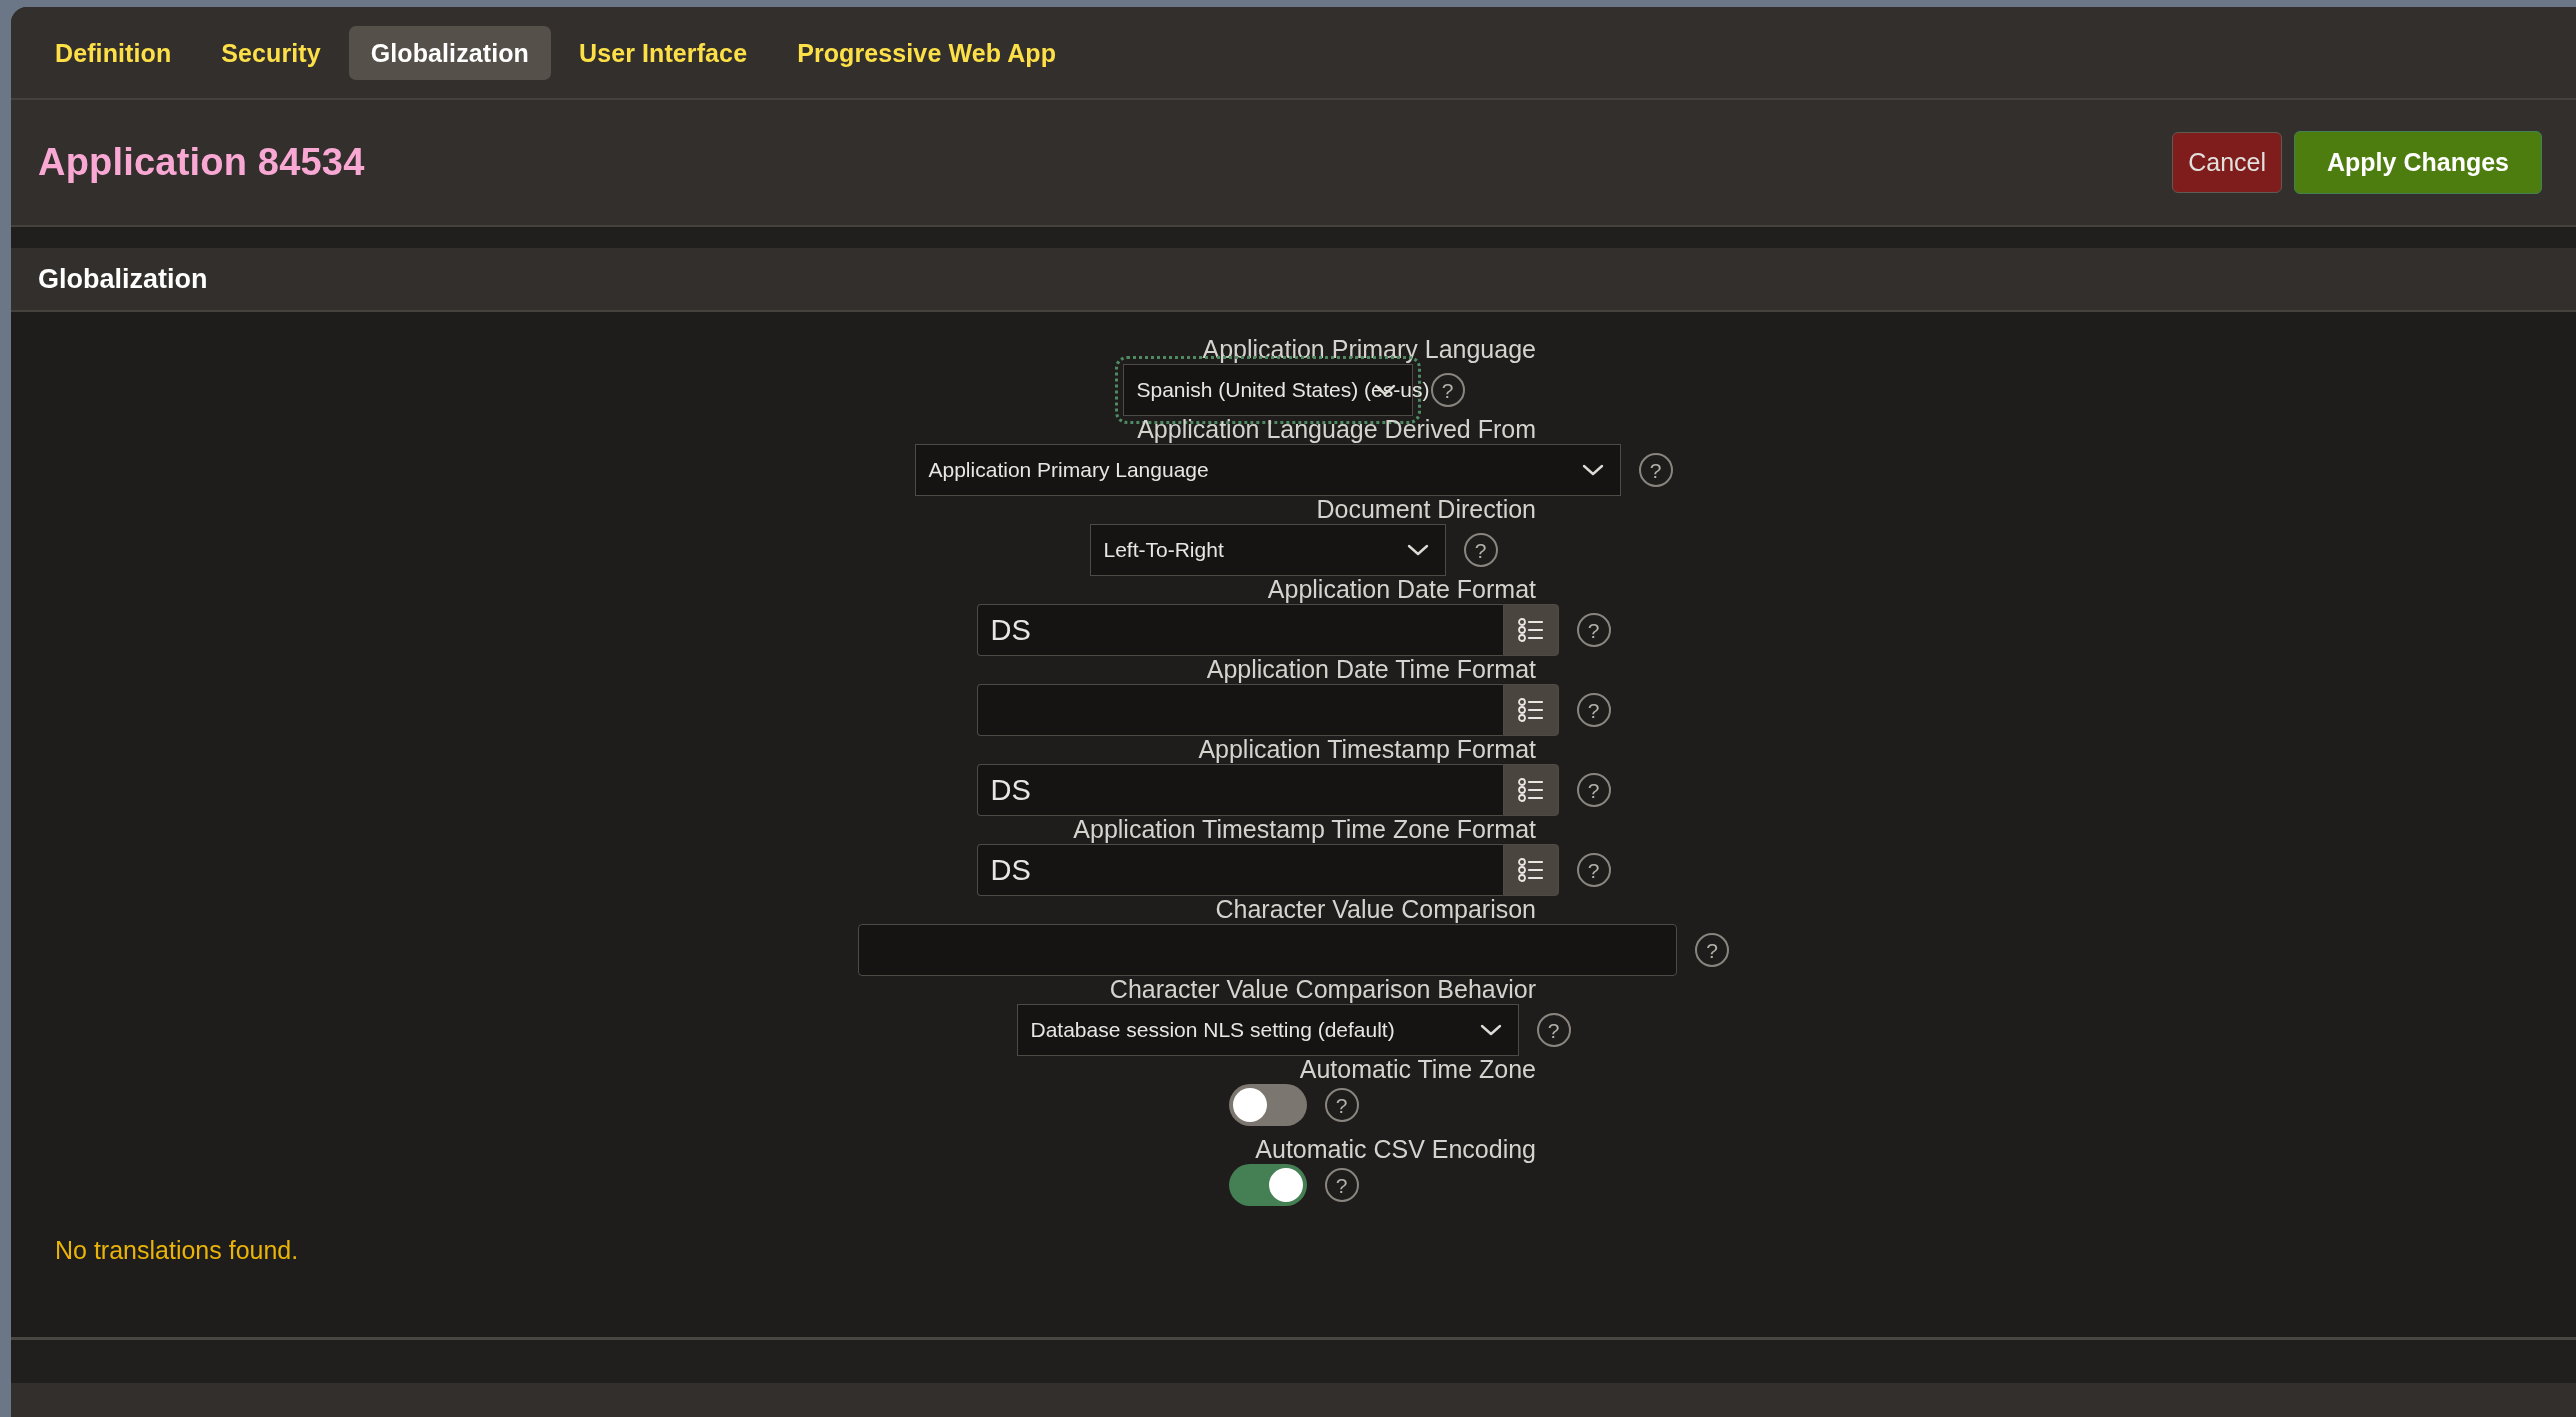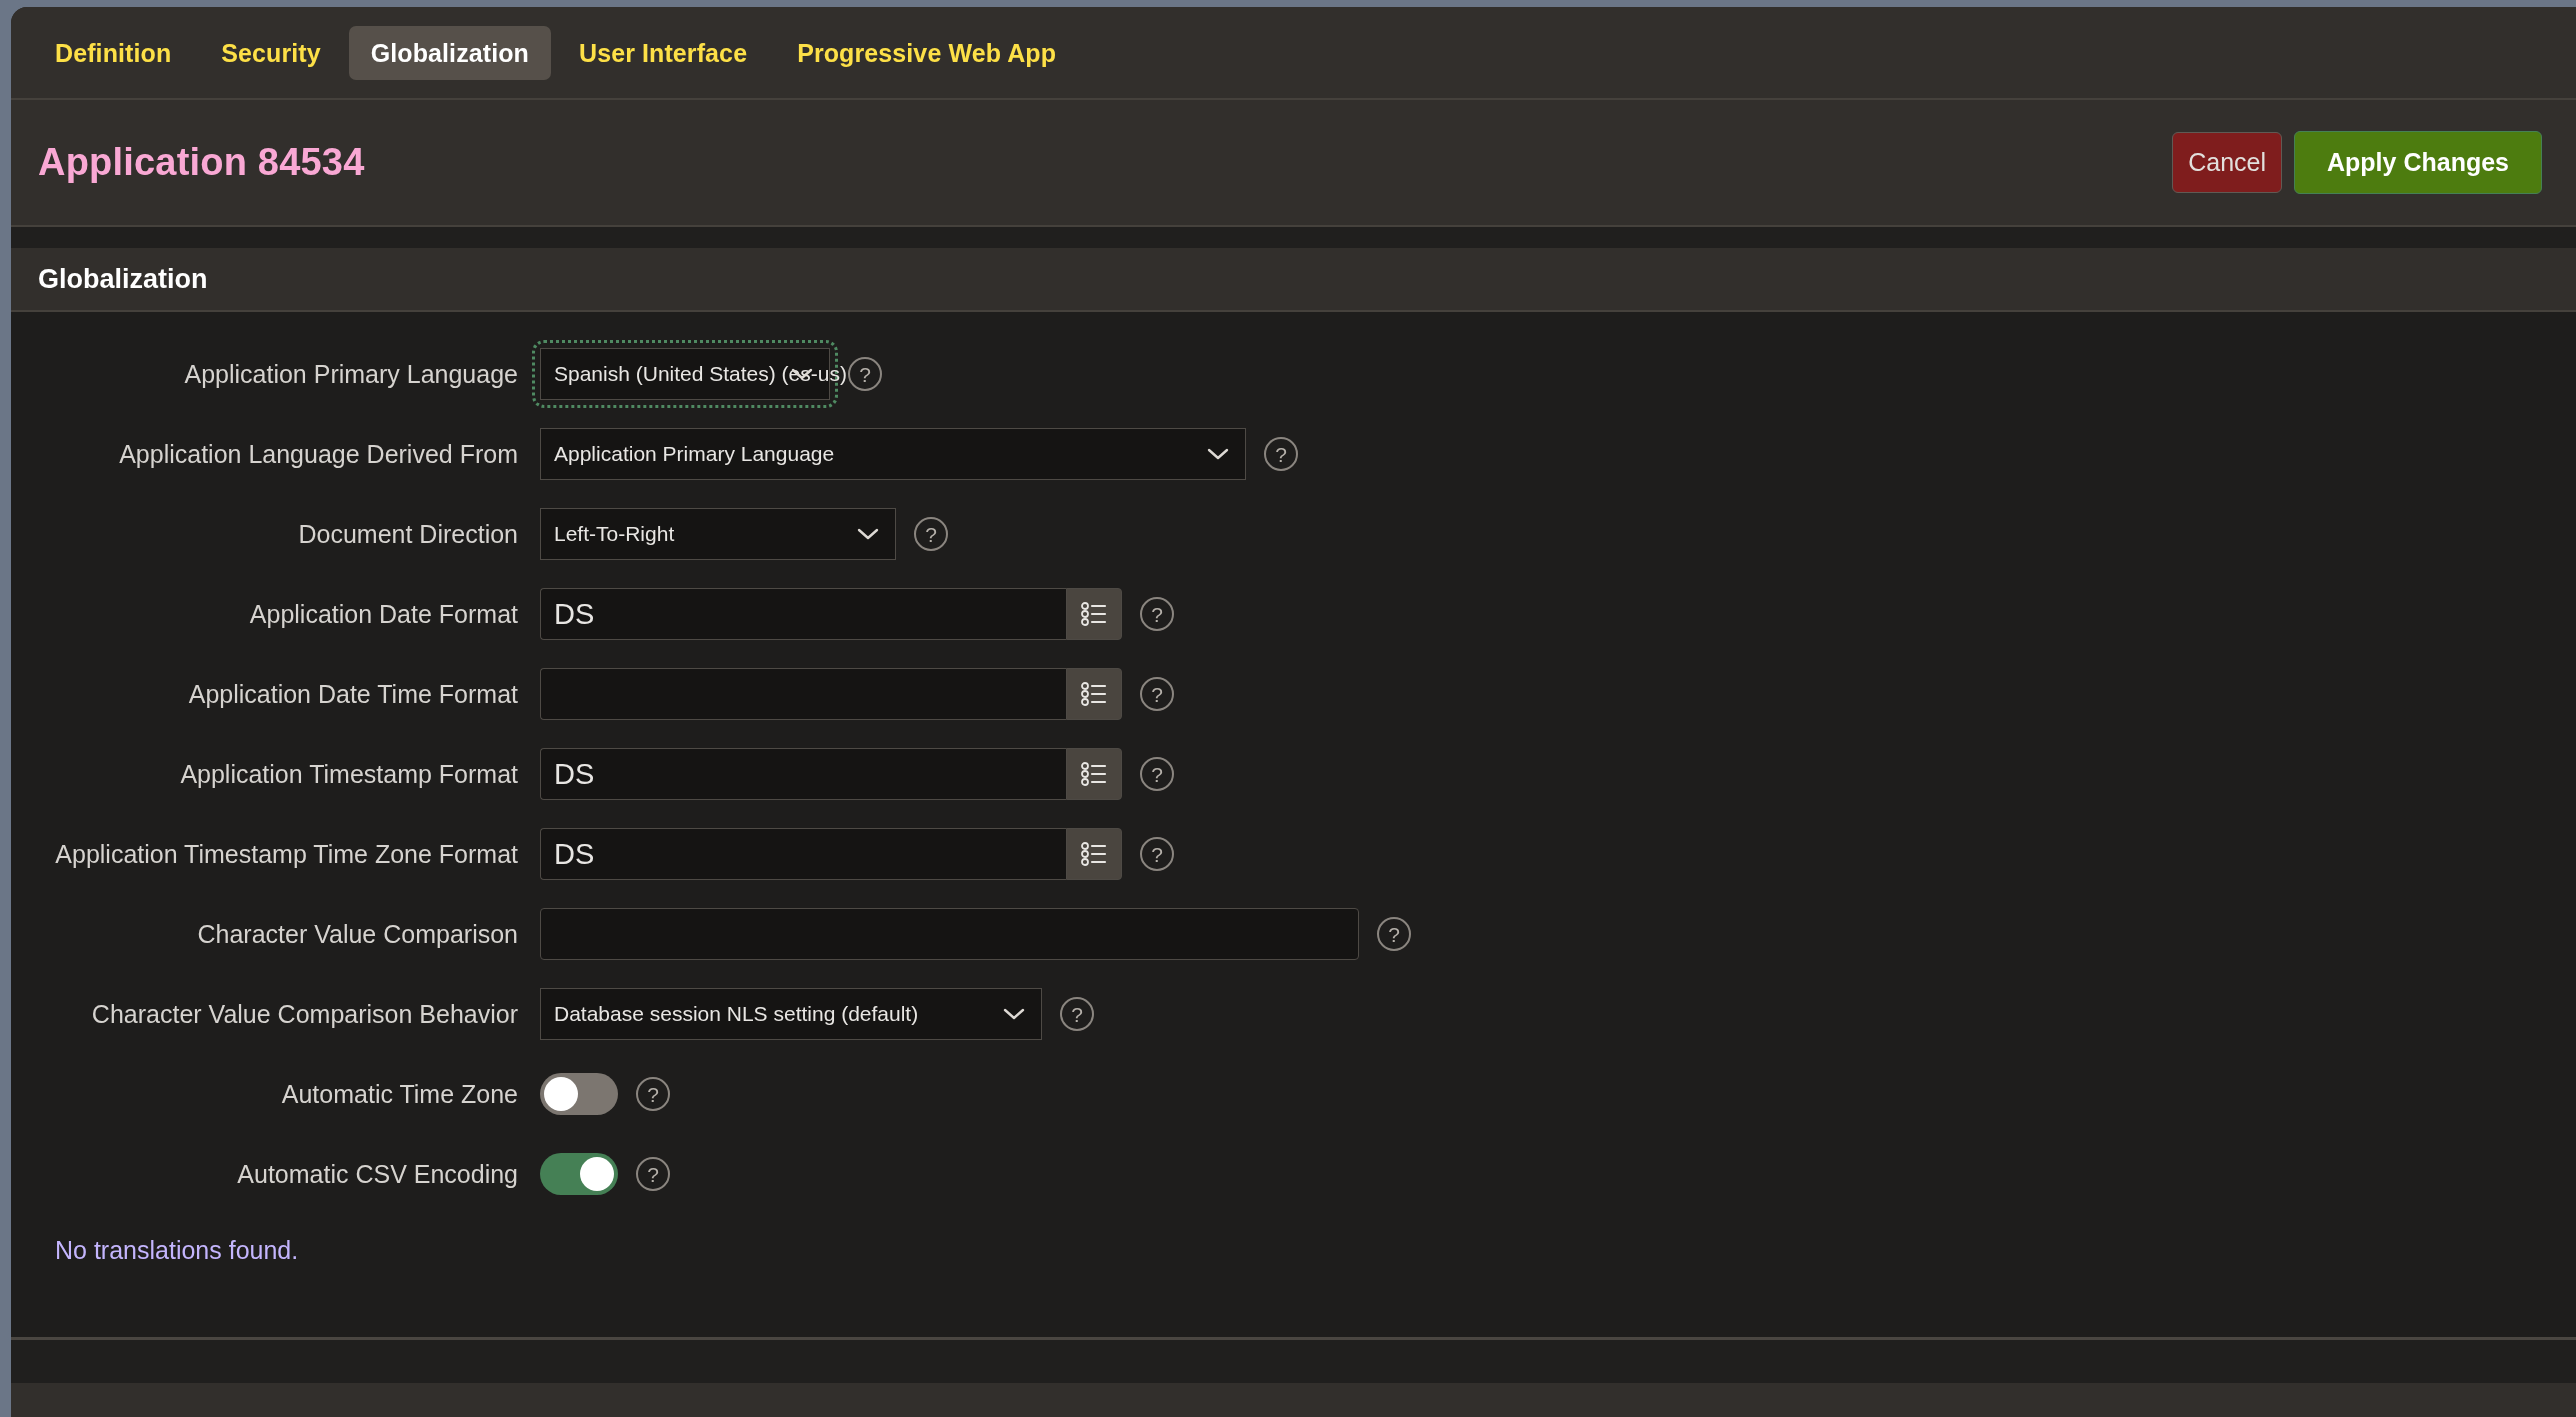--- a/index.html
+++ b/index.html
@@ -122,20 +122,21 @@
     background: #1e1d1c;
     height: 1025px;
     padding-top: 22px;
     position: relative;
   }
 
   .form-row {
     display: flex;
     align-items: center;
     height: 80px;
+    flex-direction: column;
   }
   .field-label {
     width: 529px;
     text-align: right;
     padding-right: 22px;
     font-size: 25px;
     color: #d6d3cf;
     white-space: nowrap;
     line-height: 1.2;
   }
@@ -242,21 +243,21 @@
     border-radius: 50%;
     background: #ffffff;
   }
   .toggle.off { background: #7c7670; }
   .toggle.off .knob { left: 4px; }
   .toggle.on { background: #458055; }
   .toggle.on .knob { left: 40px; }
 
   #translations-note {
     font-size: 25px;
-    color: #c4b5fd;
+    color: #eab308;
     padding-left: 44px;
     padding-top: 22px;
   }
 
   
   #content-divider { height: 3px; background: #4a4641; }
   #footer-strip { height: 43px; background: #201f1e; }
   #page-footer { height: 100%; background: #322f2c; }
 
   

